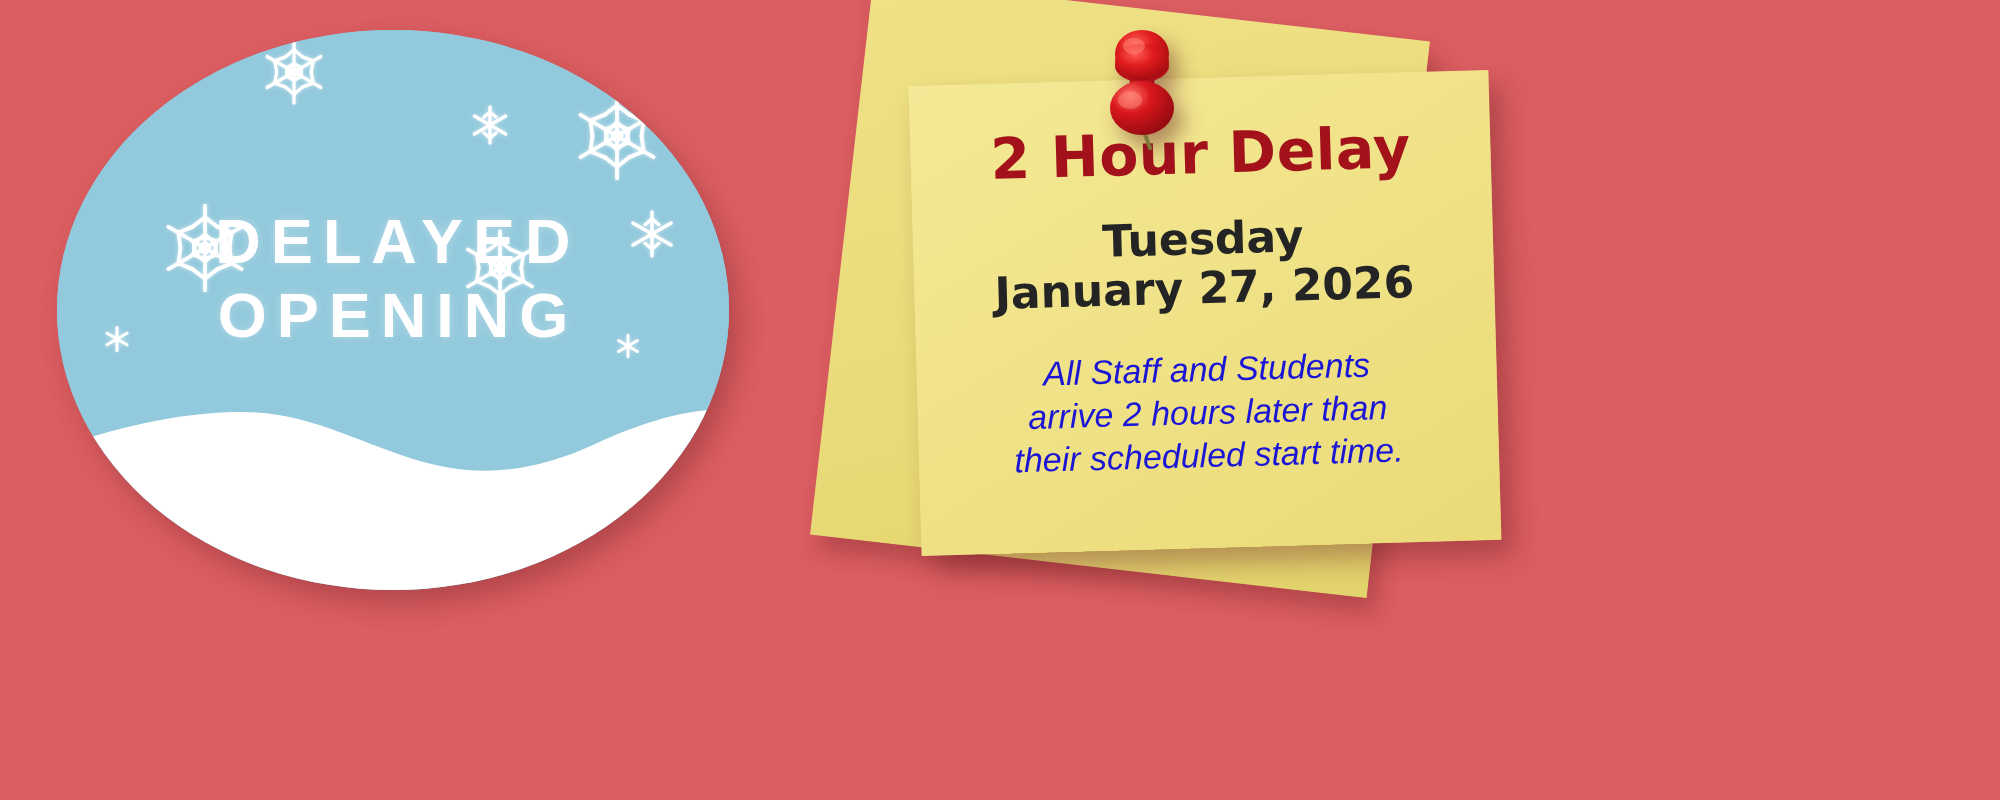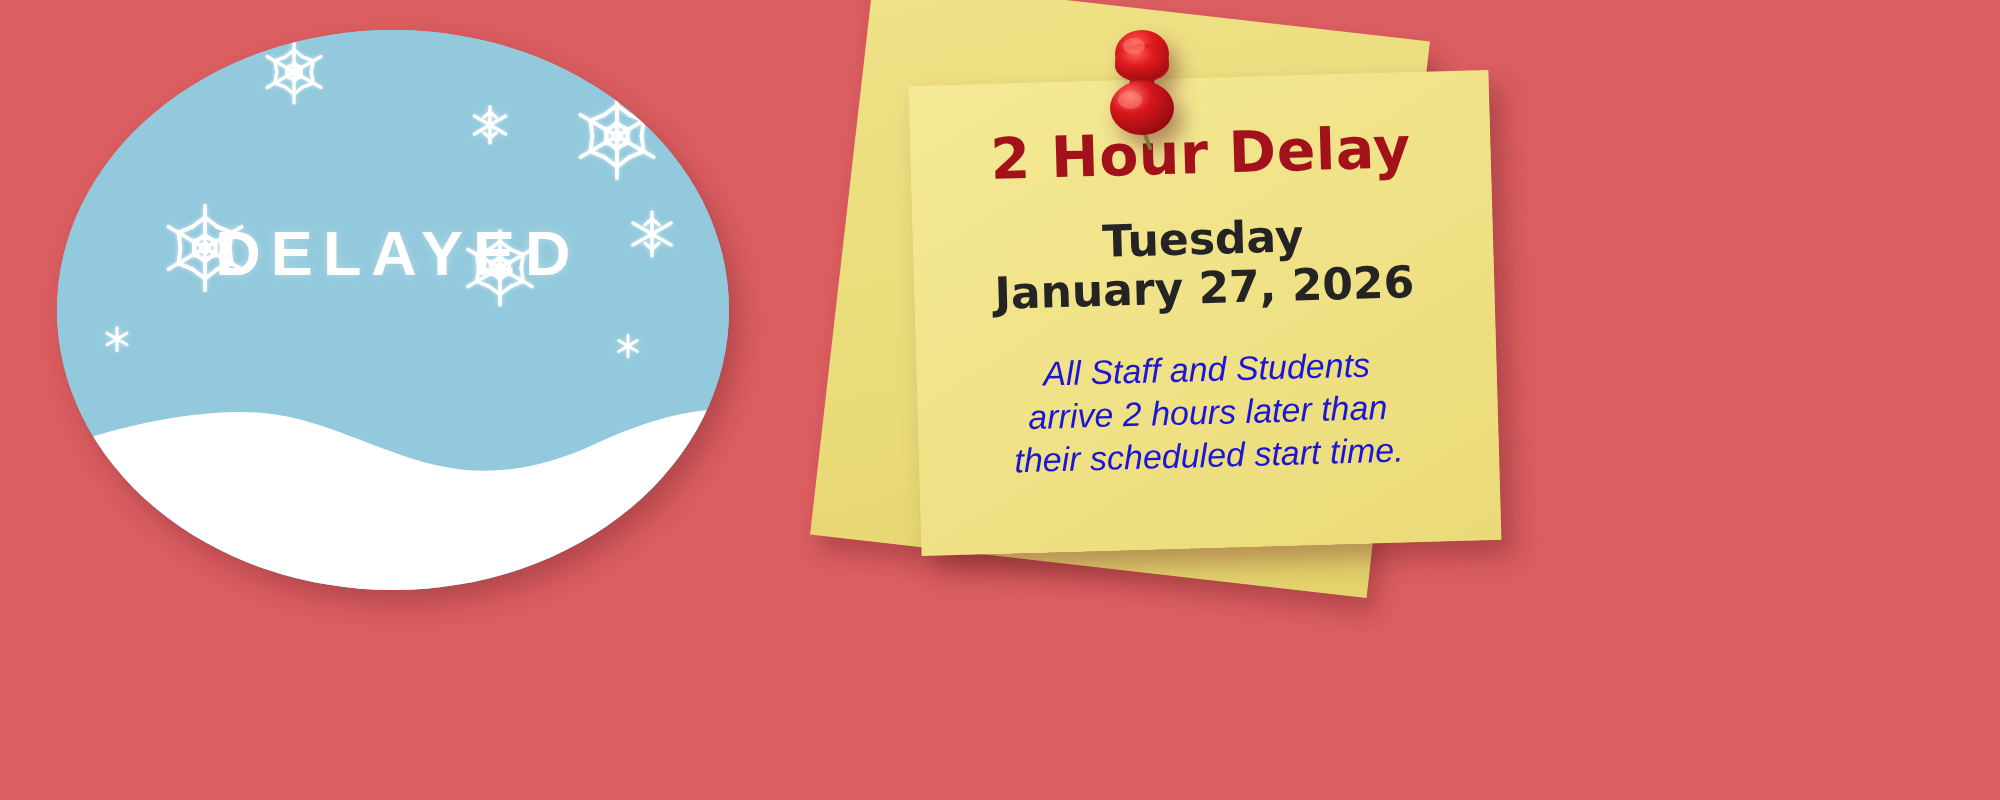--- a/index.html
+++ b/index.html
@@ -56,21 +56,21 @@
     bottom: 0;
     width: 104%;
     height: 250px;
   }
   .snow-drift svg { display: block; width: 100%; height: 100%; }
 
   .badge-text {
     position: absolute;
     left: 0;
     right: 0;
-    top: 186px;
+    top: 174px;
     text-align: center;
     color: #ffffff;
     font-family: "Liberation Sans", sans-serif;
     font-weight: 700;
     font-size: 63px;
     line-height: 1.18;
     letter-spacing: 10px;
     text-indent: 10px;
     text-shadow: 0 0 10px rgba(255,255,255,0.30);
   }
@@ -392,20 +392,21 @@
             <line x1="50" y1="16" x2="50" y2="84"></line>
             <line x1="50" y1="16" x2="50" y2="84" transform="rotate(60 50 50)"></line>
             <line x1="50" y1="16" x2="50" y2="84" transform="rotate(120 50 50)"></line>
           </g>
         </svg>
       </div>
     </div>
 
     <div class="badge-text">
       <span class="line1">DELAYED</span>
+      <span class="line2">OPENING</span>
     </div>
 
     <div class="snow-drift">
       <svg viewBox="0 0 700 250" preserveAspectRatio="none">
         <path d="M0,112 C60,92 120,74 190,72 C265,70 315,104 380,122 C440,139 496,130 552,104 C608,78 656,66 700,70 L700,250 L0,250 Z" fill="#ffffff"></path>
       </svg>
     </div>
   </div>
 
   <div class="notes-group">

